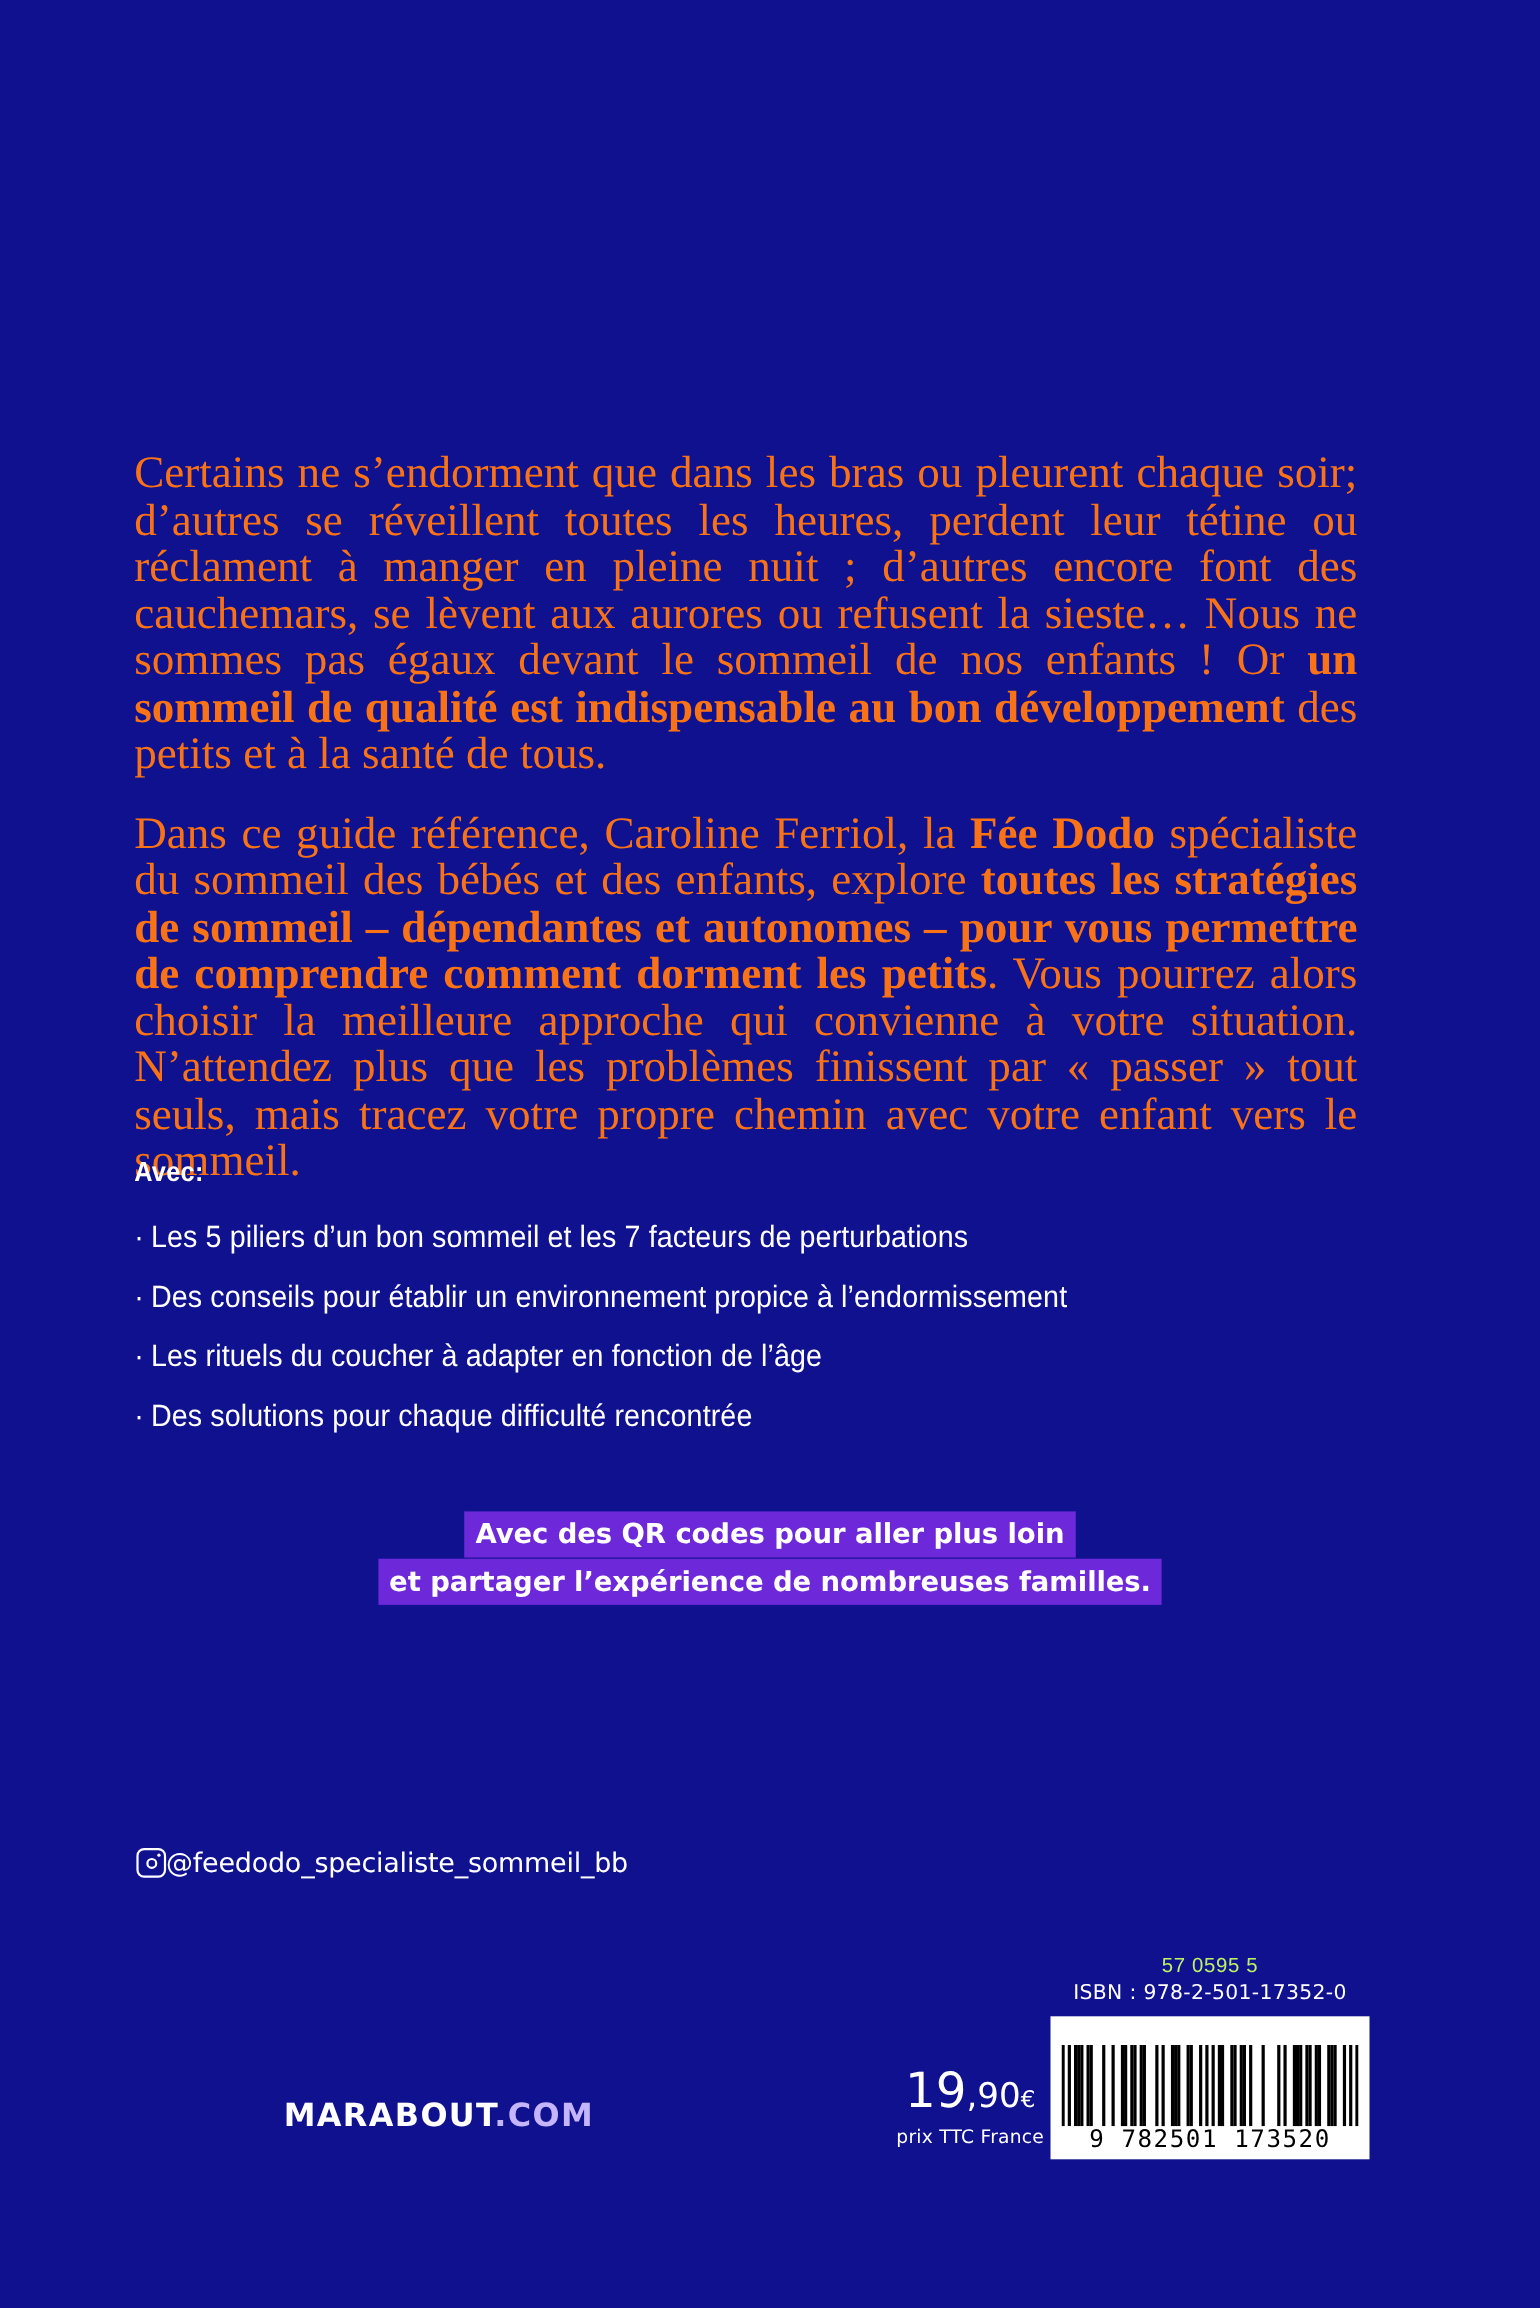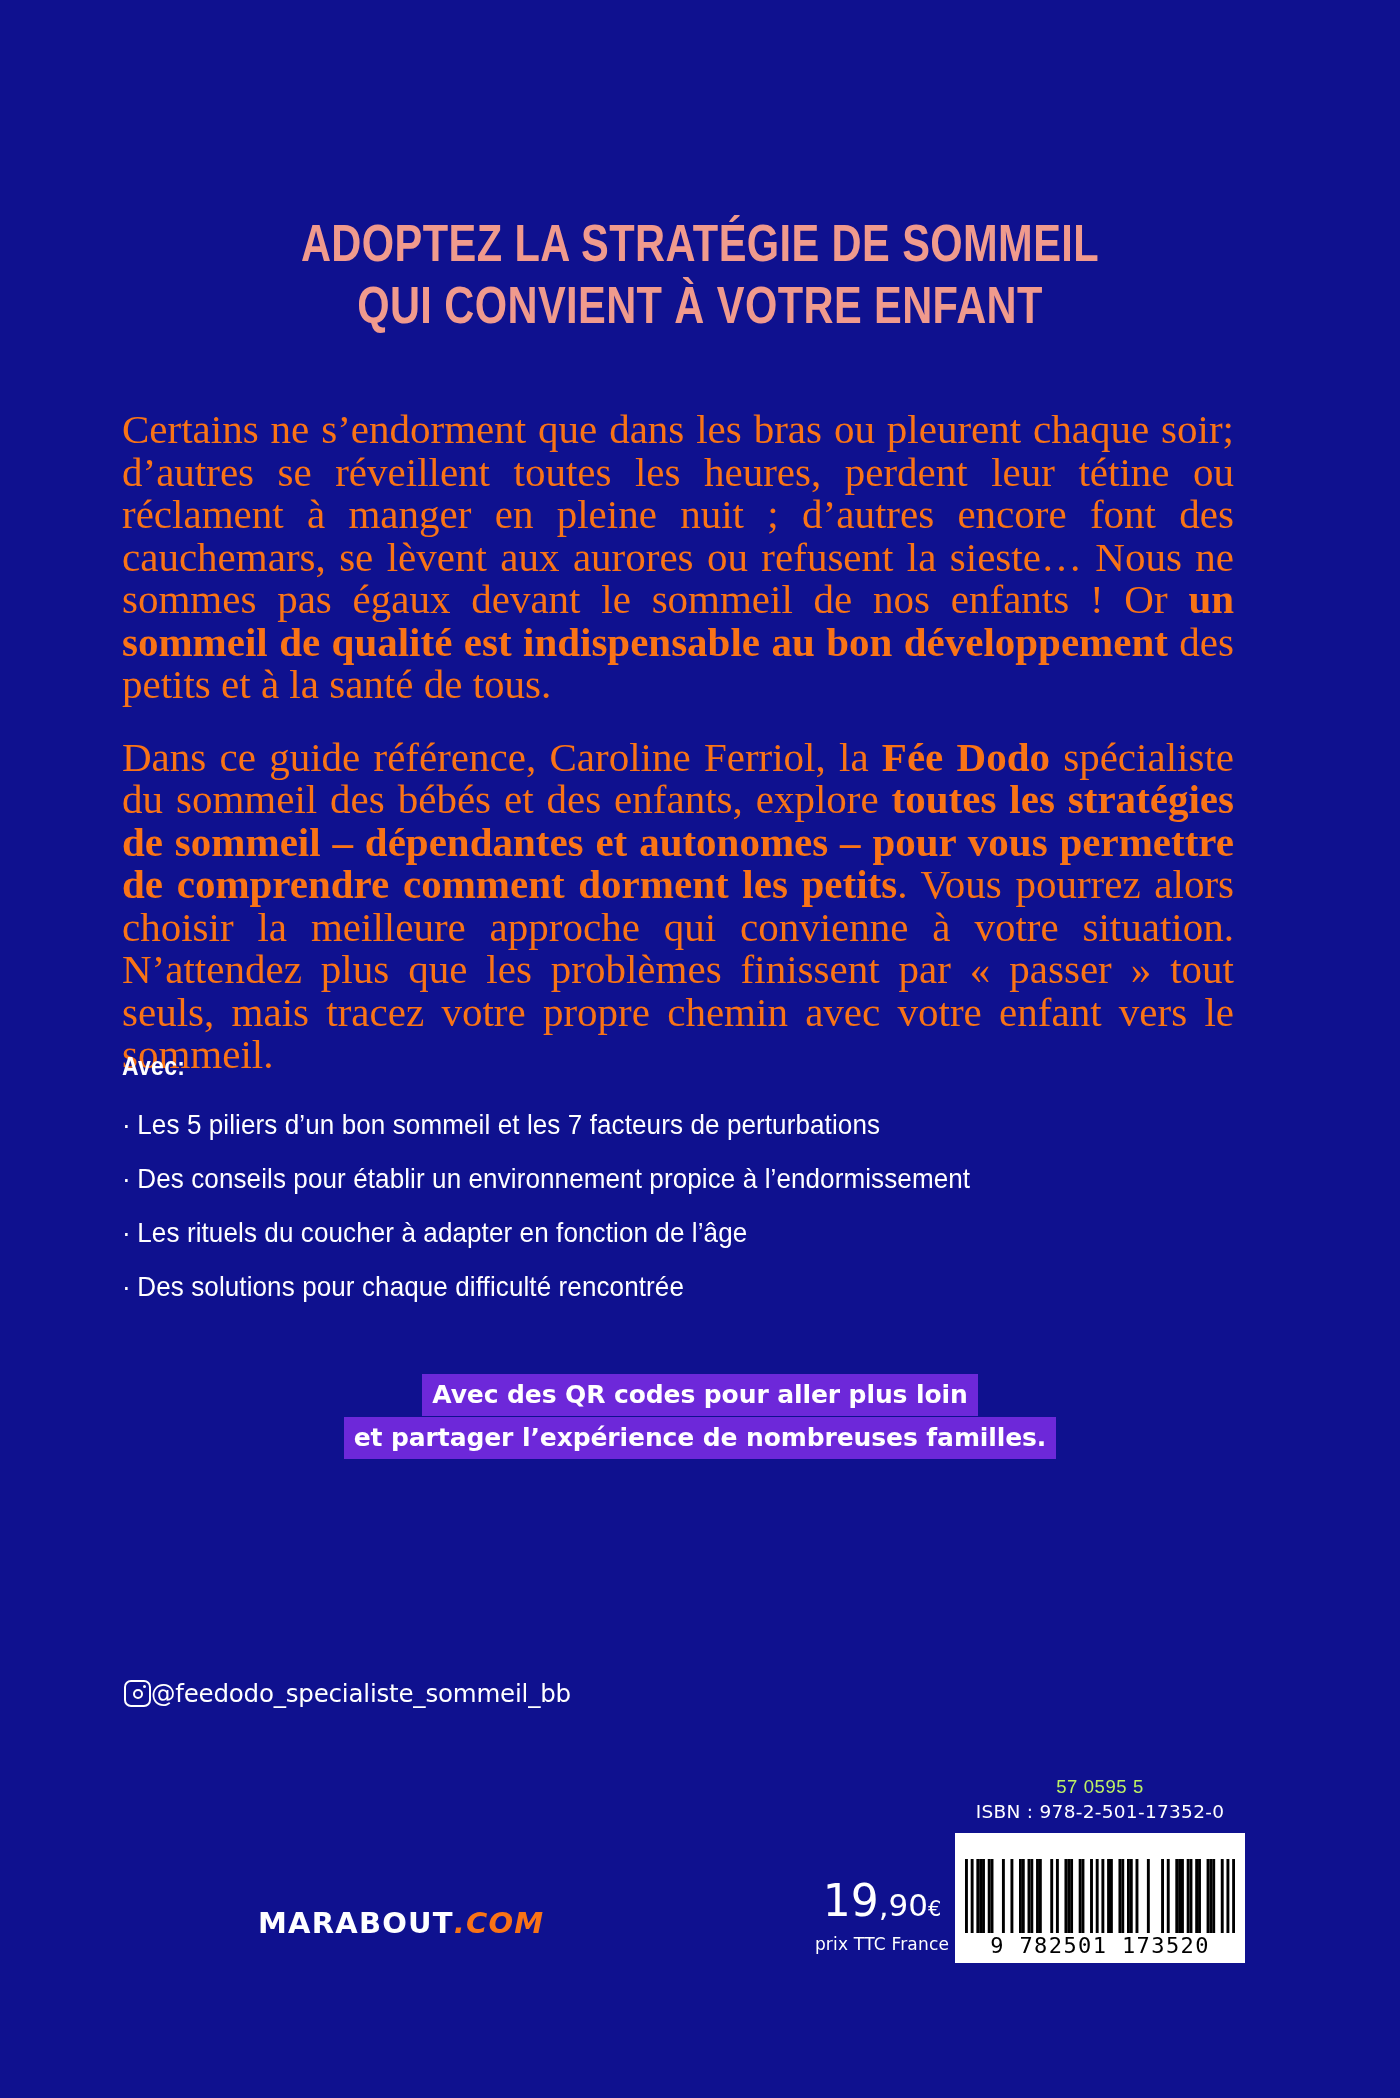--- a/index.html
+++ b/index.html
@@ -169,21 +169,21 @@
     position: absolute;
     left: 258px;
     top: 1906px;
     font-family: "DejaVu Sans", sans-serif;
     font-weight: 700;
     font-size: 29px;
     letter-spacing: 1.2px;
     white-space: nowrap;
   }
   .logo .m-word { color: #ffffff; }
-  .logo .m-dom  { color: #f97316; font-style: italic; }
+  .logo .m-dom  { color: #c4b5fd; }
 
   
   .price-block {
     position: absolute;
     left: 812px;
     top: 1878px;
     text-align: center;
     width: 140px;
   }
   .price-main {
@@ -255,24 +255,20 @@
     text-align: center;
     line-height: 26px;
     white-space: nowrap;
   }
 </style>
 </head>
 <body>
 
 <div id="cover">
 
-  <div class="title-block">
-    <span class="title-line">ADOPTEZ LA STRATÉGIE DE SOMMEIL</span>
-    <span class="title-line">QUI CONVIENT À VOTRE ENFANT</span>
-  </div>
 
   <div class="body-wrap">
     <p class="para"><span>Certains ne s’endorment que dans les bras ou pleurent chaque soir; d’autres se réveillent toutes les heures, perdent leur tétine ou réclament à manger en pleine nuit ; d’autres encore font des cauchemars, se lèvent aux aurores ou refusent la sieste… Nous ne sommes pas égaux devant le sommeil de nos enfants ! Or </span><b>un sommeil de qualité est indispensable au bon développement</b><span> des petits et à la santé de tous.</span></p>
 
     <p class="para"><span>Dans ce guide référence, Caroline Ferriol, la </span><b>Fée Dodo</b><span> spécialiste du sommeil des bébés et des enfants, explore </span><b>toutes les stratégies de sommeil – dépendantes et autonomes – pour vous permettre de comprendre comment dorment les petits</b><span>. Vous pourrez alors choisir la meilleure approche qui convienne à votre situation. N’attendez plus que les problèmes finissent par « passer » tout seuls, mais tracez votre propre chemin avec votre enfant vers le sommeil.</span></p>
   </div>
 
   <div class="avec-head">Avec:</div>
 
   <div class="bullets">

